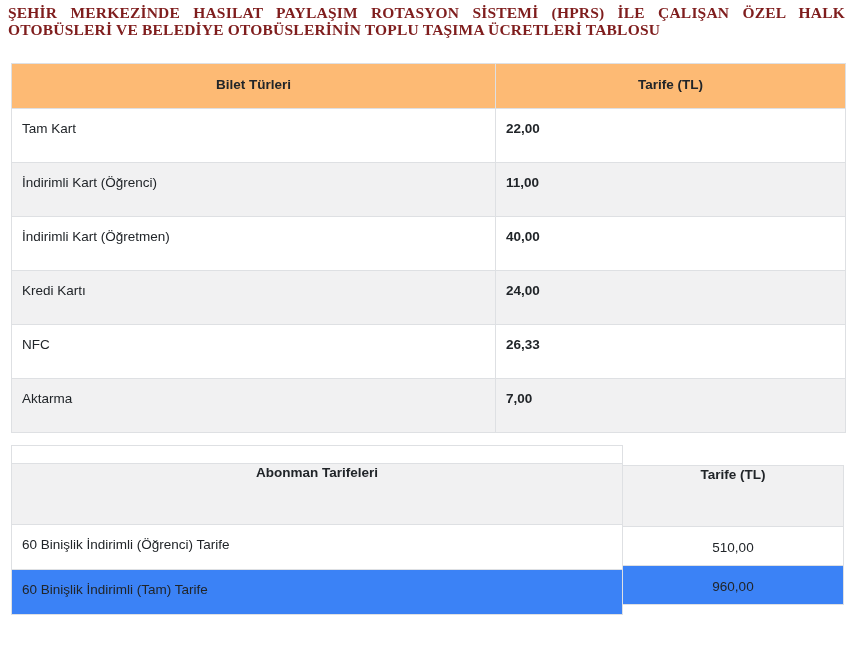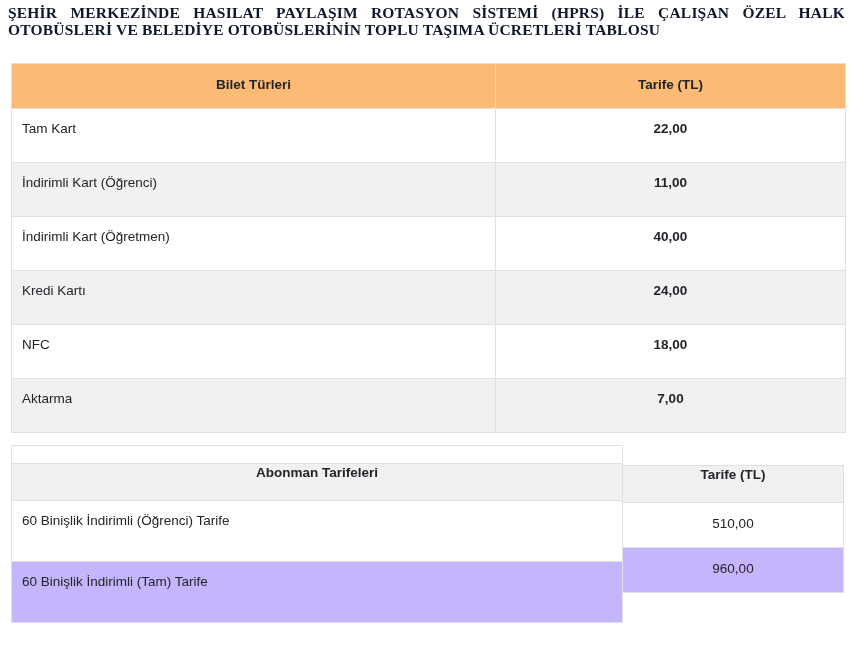--- a/index.html
+++ b/index.html
@@ -10,21 +10,21 @@
     height: 664px;
     overflow: hidden;
     font-family: "Liberation Sans", sans-serif;
     color: #212529;
   }
   .page-title {
     font-family: "Liberation Serif", serif;
     font-weight: bold;
     font-size: 15.5px;
     line-height: 16.5px;
-    color: #0f172a;
+    color: #7f1d1d;
     text-align: justify;
     margin: 5px 23px 0 8px;
     letter-spacing: 0.2px;
   }
   
   table.fare-table {
     border-collapse: collapse;
     table-layout: fixed;
     width: 834px;
     margin: 25px 0 0 11px;
@@ -40,21 +40,21 @@
   }
   table.fare-table th {
     background: #fdba74;
     font-weight: bold;
     text-align: center;
     height: 44px;
     padding: 14px 10px 16px;
   }
   table.fare-table td { height: 47px; padding: 13px 10px 26px; }
   table.fare-table td.label-cell { text-align: left; }
-  table.fare-table td.value-cell { text-align: center; font-weight: bold; }
+  table.fare-table td.value-cell { text-align: left; font-weight: bold; }
   table.fare-table tbody tr:nth-child(even) td { background: #f1f1f2; }
   
   .abonman-table {
     display: flex;
     align-items: flex-start;
     margin: 12px 0 0 11px;
   }
   .abonman-table .cell {
     box-sizing: border-box;
     border: 1px solid #dee0e3;
@@ -65,26 +65,26 @@
   }
   .abonman-col-left  { width: 612px; }
   .abonman-col-right { width: 222px; margin-left: -1px; }
   .abonman-col-left .cell + .cell,
   .abonman-col-right .cell + .cell { margin-top: -1px; }
   .abonman-table .empty-cell { height: 19px; }
   .abonman-table .head-cell {
     background: #f1f1f2;
     font-weight: bold;
     text-align: center;
-    height: 38px;
+    height: 62px;
     padding: 2px 10px 0;
   }
-  .abonman-table .label-cell { height: 62px; padding: 13px 10px 0; }
-  .abonman-table .value-cell { height: 46px; padding: 14px 10px 0; text-align: center; }
-  .abonman-table .gray { background: #c4b5fd; }
+  .abonman-table .label-cell { height: 46px; padding: 13px 10px 0; }
+  .abonman-table .value-cell { height: 40px; padding: 14px 10px 0; text-align: center; }
+  .abonman-table .gray { background: #3b82f6; }
   .abonman-table .spacer { height: 20px; }
 </style>
 </head>
 <body>
 
 <h1 class="page-title">ŞEHİR MERKEZİNDE HASILAT PAYLAŞIM ROTASYON SİSTEMİ (HPRS) İLE ÇALIŞAN ÖZEL HALK OTOBÜSLERİ VE BELEDİYE OTOBÜSLERİNİN TOPLU TAŞIMA ÜCRETLERİ TABLOSU</h1>
 
 <table class="fare-table">
   <colgroup>
       <col style="width:484px">
@@ -108,21 +108,21 @@
     <tr>
       <td class="label-cell">İndirimli Kart (Öğretmen)</td>
       <td class="value-cell">40,00</td>
     </tr>
     <tr>
       <td class="label-cell">Kredi Kartı</td>
       <td class="value-cell">24,00</td>
     </tr>
     <tr>
       <td class="label-cell">NFC</td>
-      <td class="value-cell">18,00</td>
+      <td class="value-cell">26,33</td>
     </tr>
     <tr>
       <td class="label-cell">Aktarma</td>
       <td class="value-cell">7,00</td>
     </tr>
   </tbody>
 </table>
 
 <div class="abonman-table">
   <div class="abonman-col-left">

